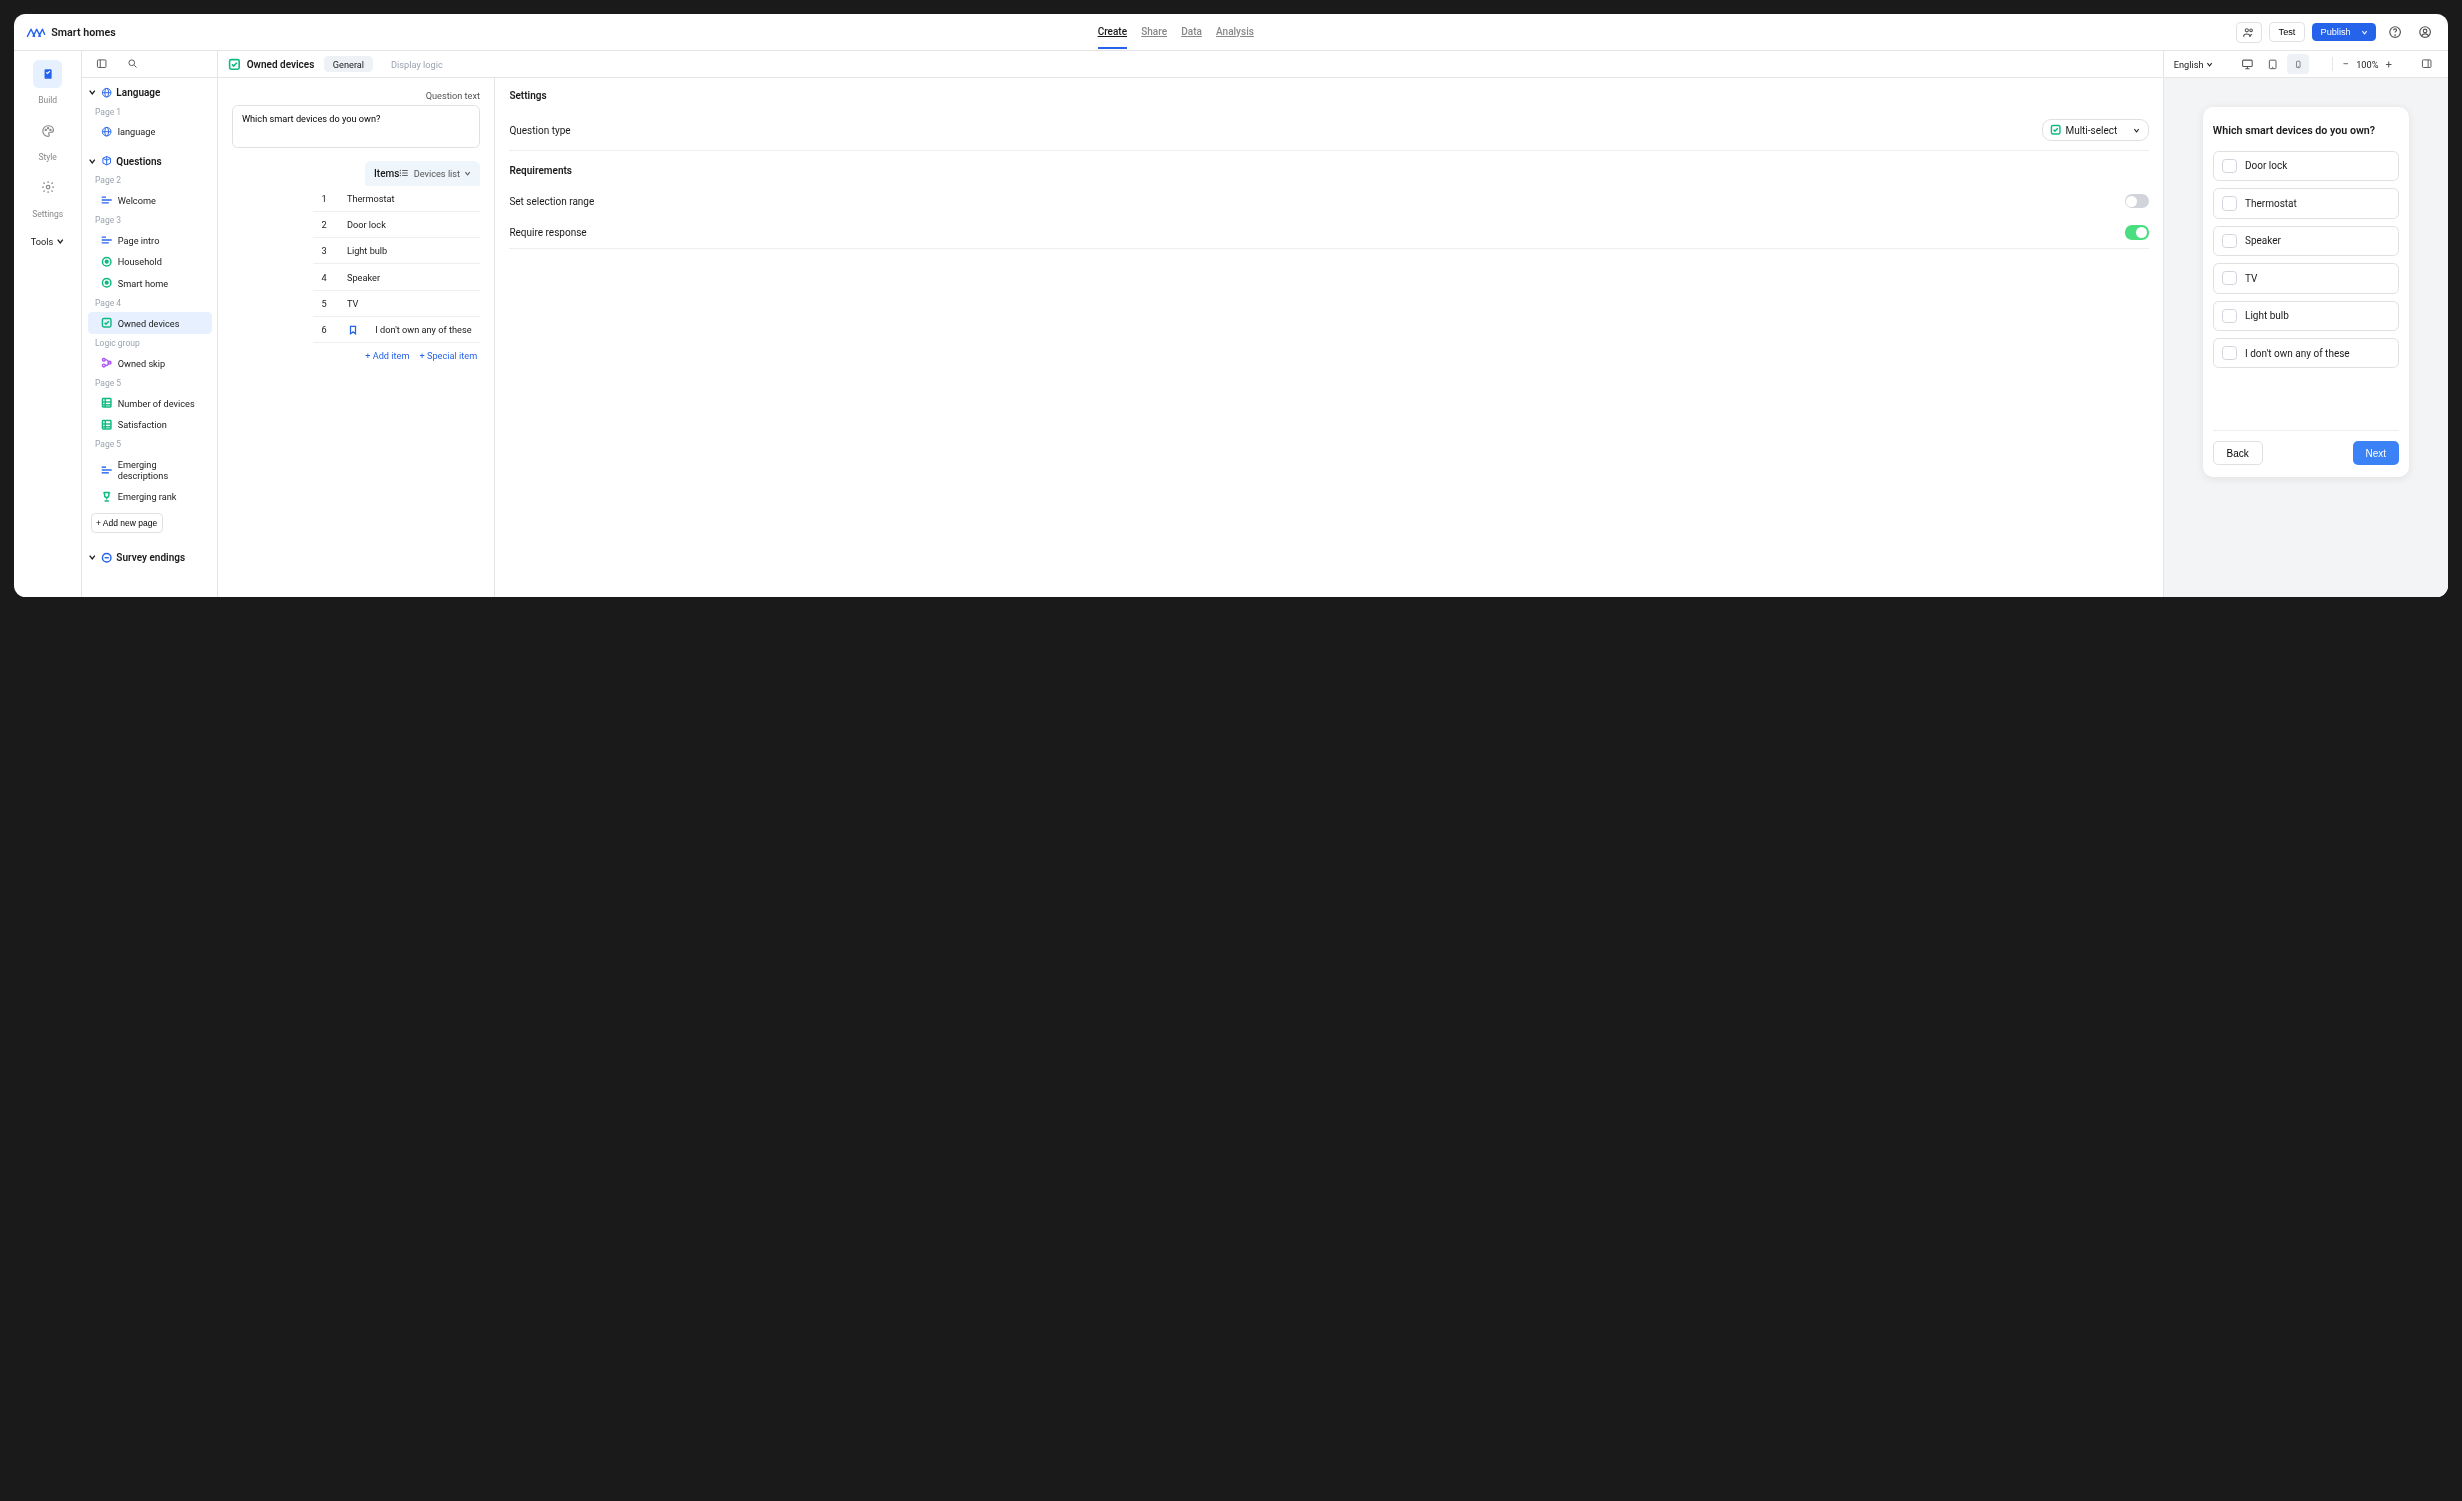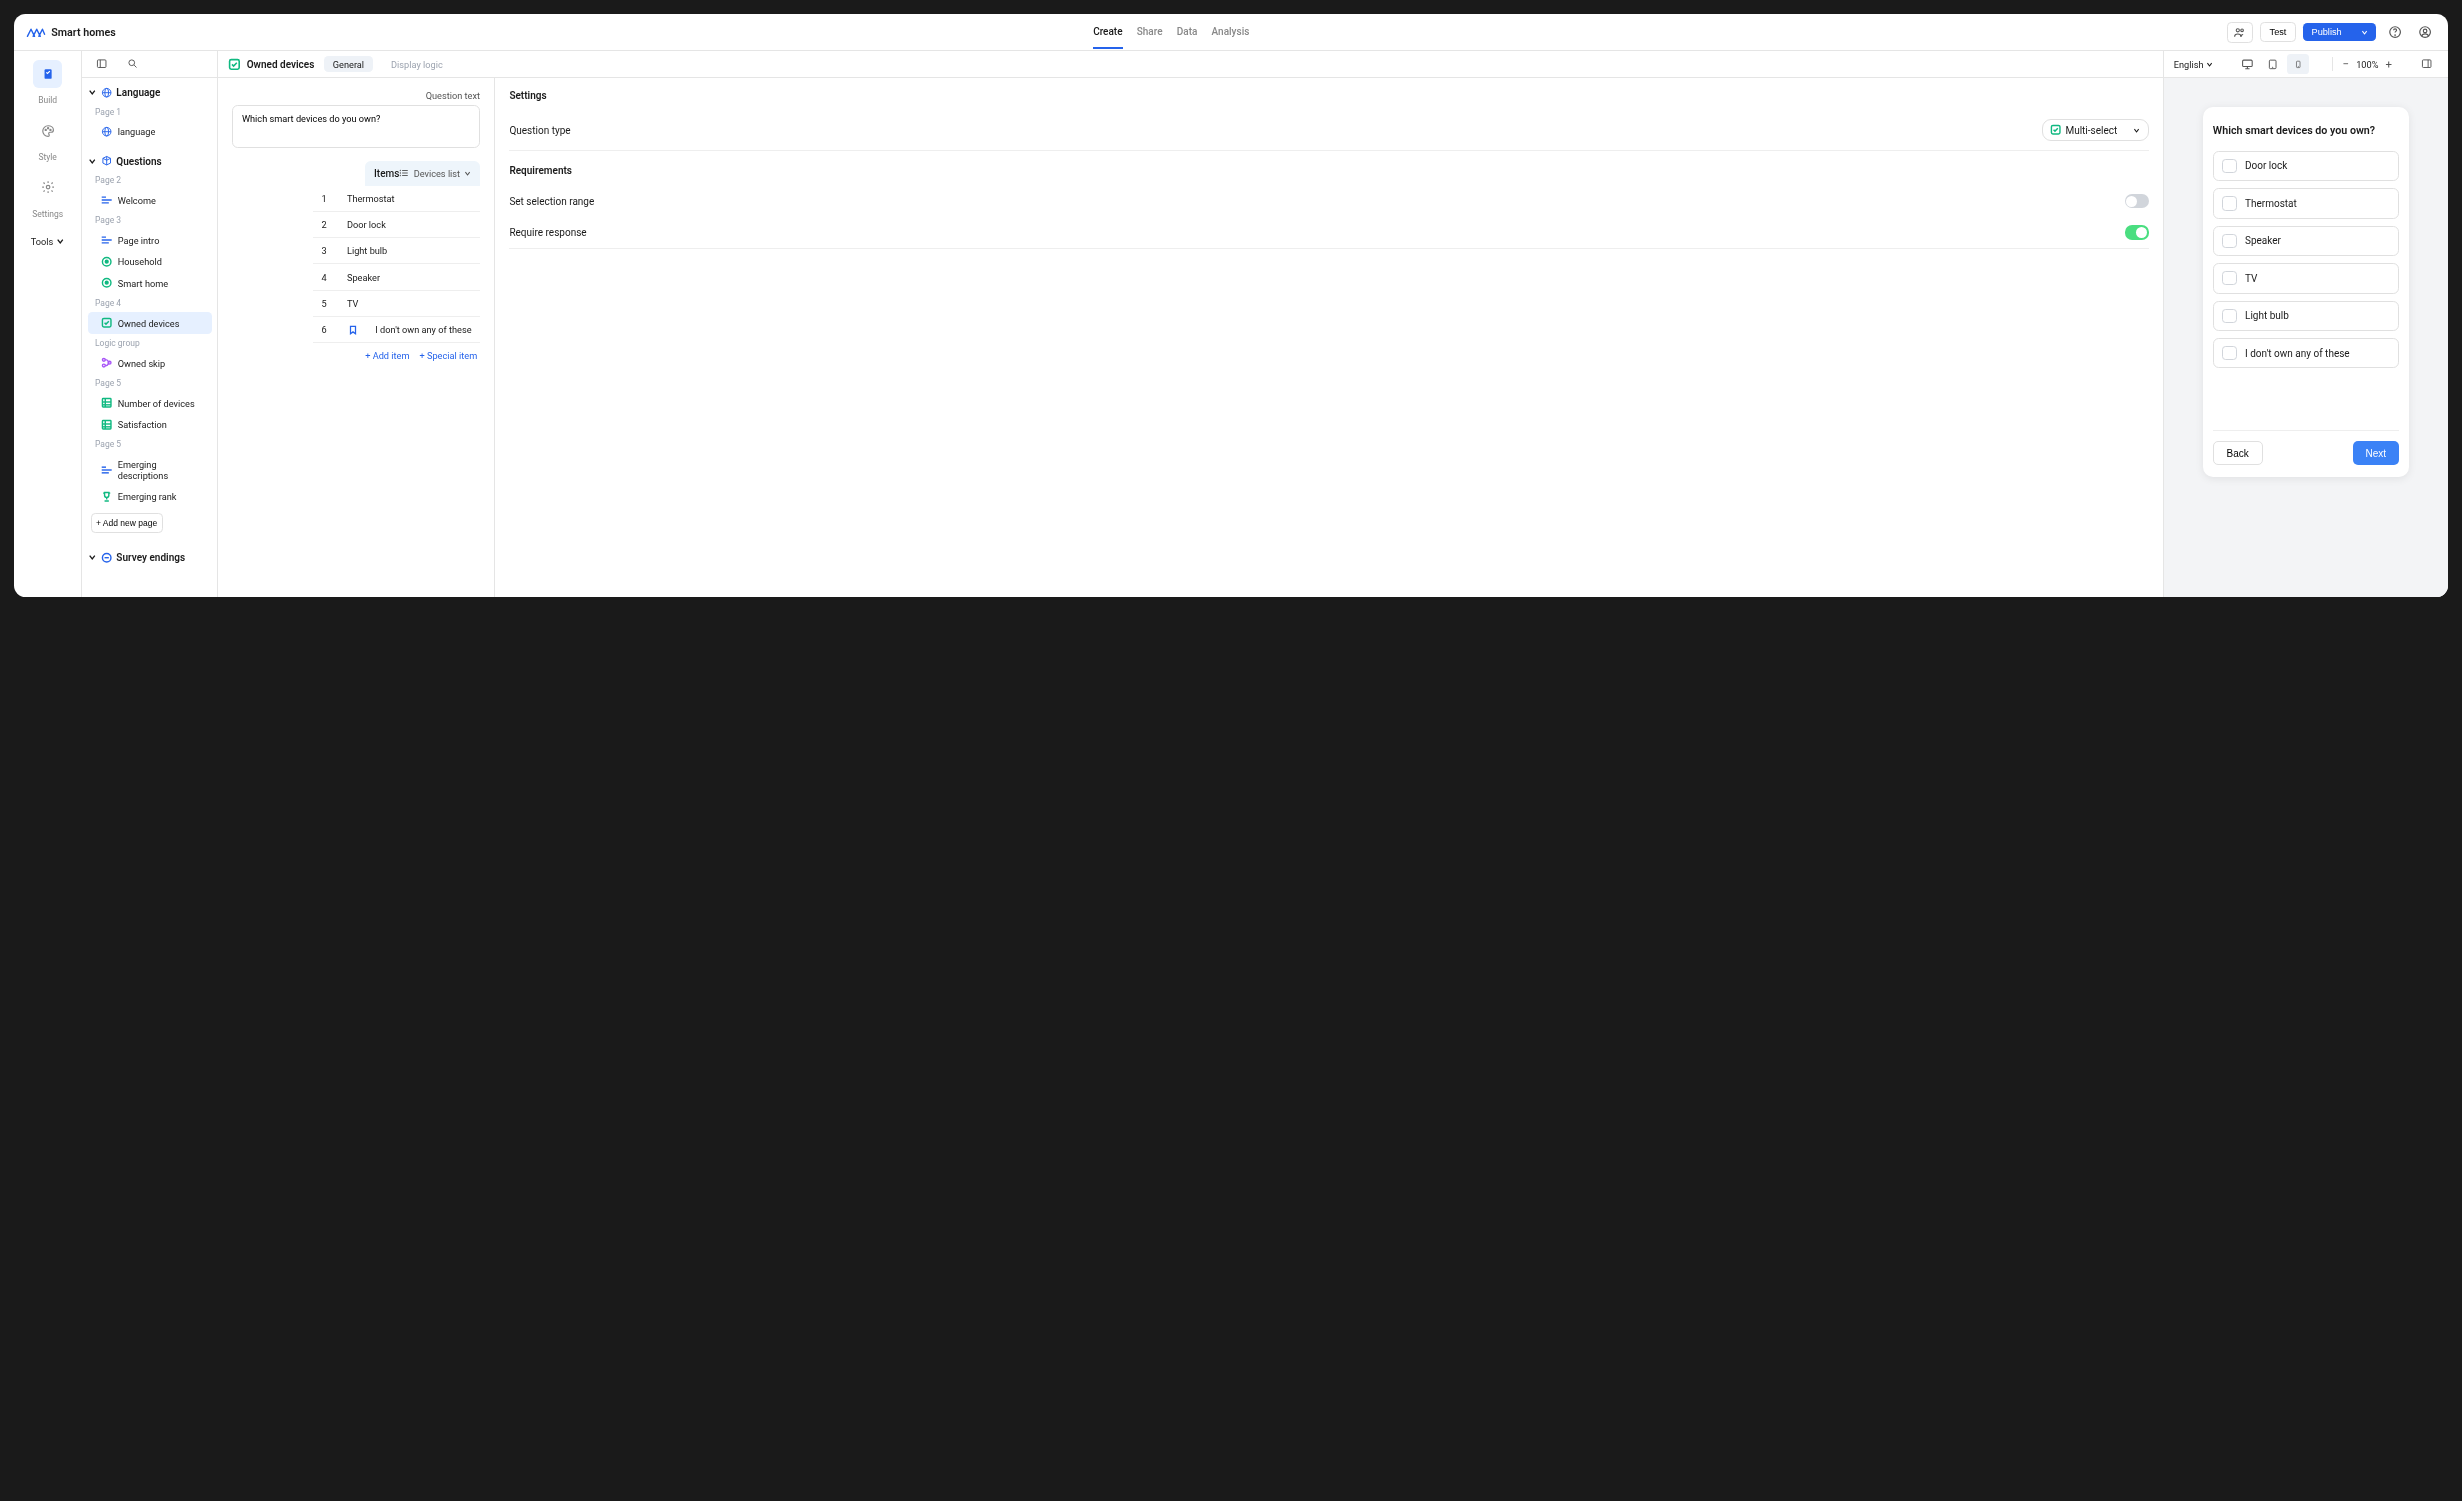--- a/index.html
+++ b/index.html
@@ -3,26 +3,26 @@
 <meta charset="utf-8">
 <style>
 * { box-sizing: border-box; margin: 0; padding: 0; }
 body { font-family: -apple-system, BlinkMacSystemFont, 'Segoe UI', Roboto, sans-serif; background: #1a1a1a; padding: 14.2px; font-size: 10px; color: #1a1a1a; }
 .app-frame { background: #fff; border-radius: 11.4px; overflow: hidden; height: 583px; display: flex; flex-direction: column; }
 .topbar { height: 37px; border-bottom: 0.7px solid #e5e5e5; display: flex; align-items: center; padding: 0 11.4px; gap: 11.4px; }
 .logo { display: flex; align-items: center; gap: 5.7px; }
 .logo-icon { width: 20px; height: 14.2px; }
 .project-name { font-weight: 600; font-size: 10.7px; }
 .nav-center { display: flex; gap: 14.2px; margin: 0 auto; }
-.nav-link { color: #888; font-weight: 500; cursor: pointer; padding: 10.7px 0; }
+.nav-link { color: #888; font-weight: 500; cursor: pointer; padding: 10.7px 0; text-decoration: underline; }
 .nav-link.active { color: #1a1a1a; border-bottom: 2.1px solid #2563eb; }
 .topbar-right { display: flex; align-items: center; gap: 7.1px; }
 .icon-btn { width: 23px; height: 23px; display: flex; align-items: center; justify-content: center; border-radius: 4.3px; cursor: pointer; color: #555; background: none; border: none; }
 .btn { border: 0.7px solid #e0e0e0; background: #fff; border-radius: 4.3px; padding: 4.3px 8.5px; cursor: pointer; font-size: 9.2px; }
-.btn-primary { background: #2563eb; color: #fff; border: none; display: flex; align-items: center; gap: 19px; }
+.btn-primary { background: #2563eb; color: #fff; border: none; display: flex; align-items: center; gap: 10px; }
 .main-layout { display: flex; flex: 1; overflow: hidden; }
 .leftbar { width: 68px; border-right: 0.7px solid #e5e5e5; display: flex; flex-direction: column; align-items: center; padding: 8.5px 5.7px; gap: 11.4px; }
 .leftbar-item { display: flex; flex-direction: column; align-items: center; gap: 7px; cursor: pointer; color: #888; font-size: 8.5px; }
 .leftbar-item .box { width: 28.4px; height: 28.4px; border-radius: 5.7px; display: flex; align-items: center; justify-content: center; }
 .leftbar-item.active .box { background: #e6f0ff; color: #2563eb; }
 .tools-row { display: flex; align-items: center; gap: 2.8px; cursor: pointer; color: #1a1a1a; font-size: 9.2px; margin-top: 5.7px; }
 .outline { width: 136px; border-right: 0.7px solid #e5e5e5; display: flex; flex-direction: column; overflow-y: auto; }
 .outline-header { height: 27px; display: flex; align-items: center; gap: 7.1px; padding: 0 8.5px; border-bottom: 0.7px solid #e5e5e5; }
 .outline-section { padding: 4.3px 0; }
 .outline-section-head { display: flex; align-items: center; gap: 4.3px; padding: 4.3px 5.7px; font-weight: 600; font-size: 10px; cursor: pointer; }

